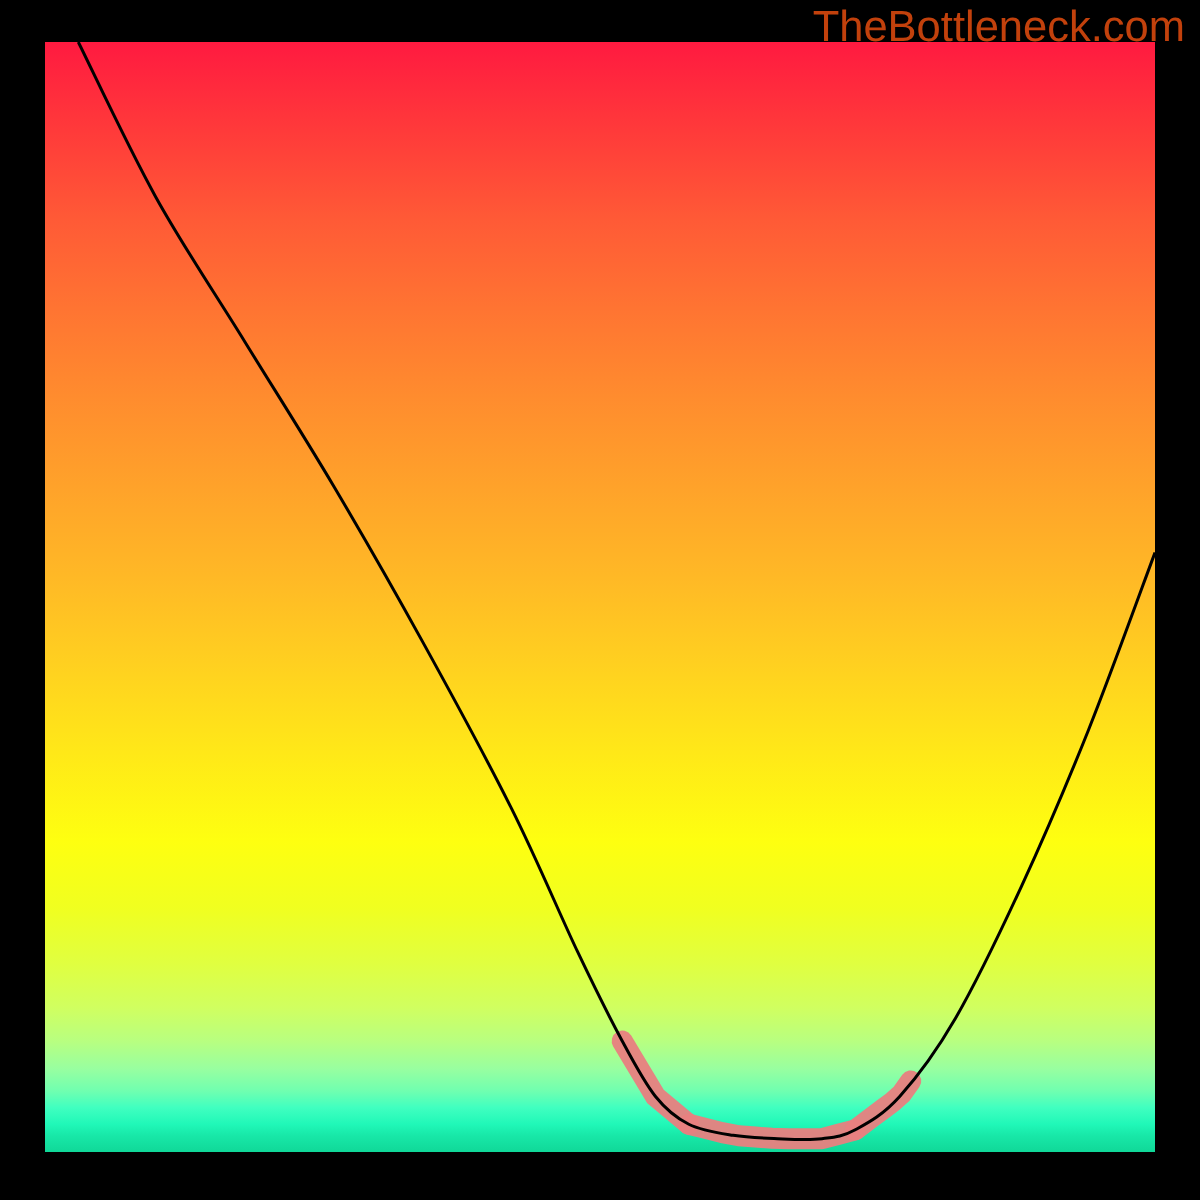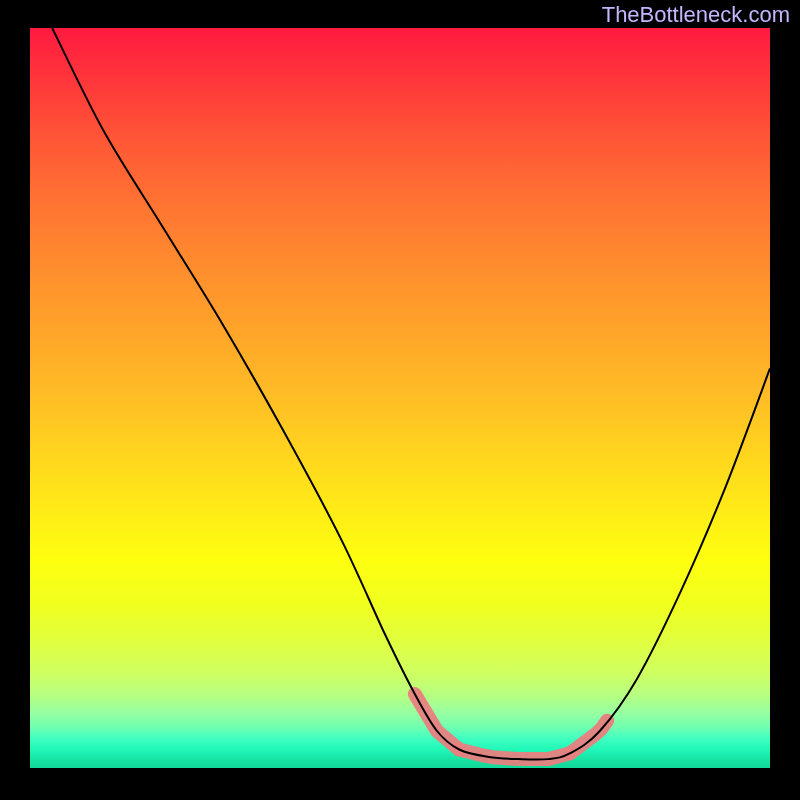--- a/index.html
+++ b/index.html
@@ -7,23 +7,23 @@
   .container {
     width: 800px;
     height: 800px;
     position: relative;
     background: #000;
   }
   .watermark {
     position: absolute;
     top: 2px;
     right: 10px;
-    color: #c4b5fd;
+    color: #c2410c;
     font-family: Arial, sans-serif;
-    font-size: 22px;
+    font-size: 29px;
     font-weight: normal;
     z-index: 10;
   }
   .plot-area {
     position: absolute;
     left: 30px;
     top: 28px;
     width: 740px;
     height: 740px;
     background: linear-gradient(to bottom,

